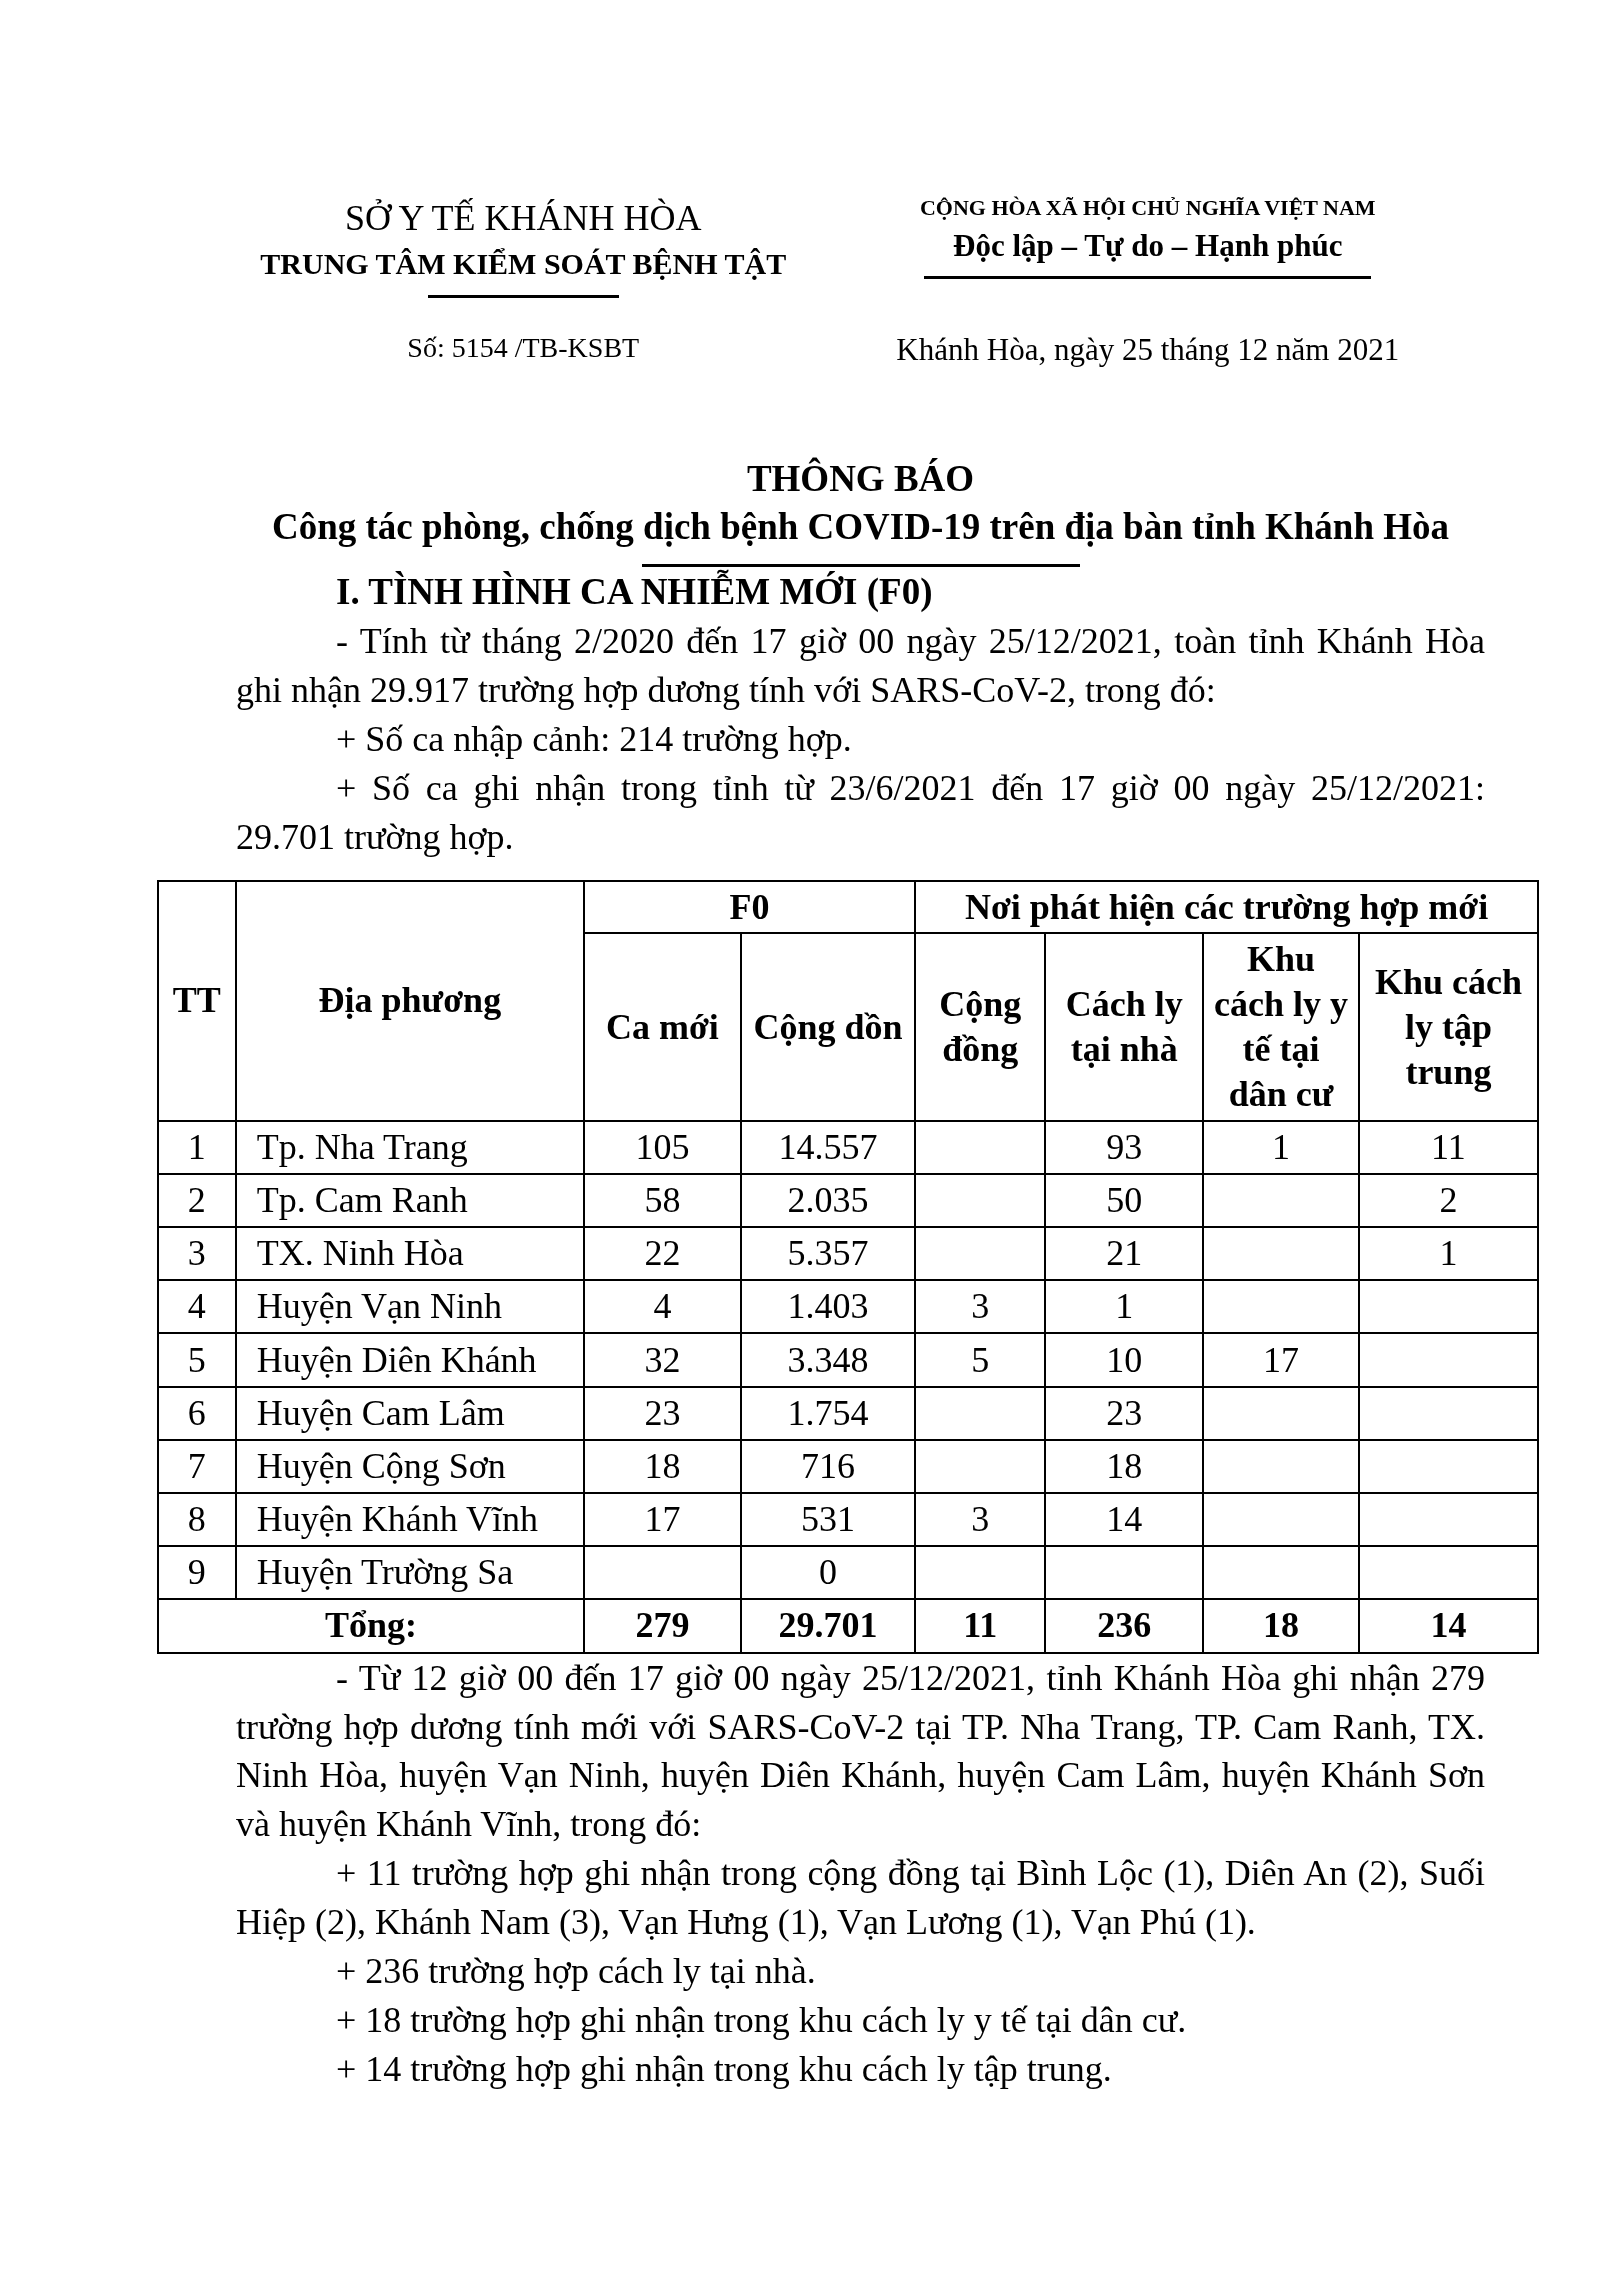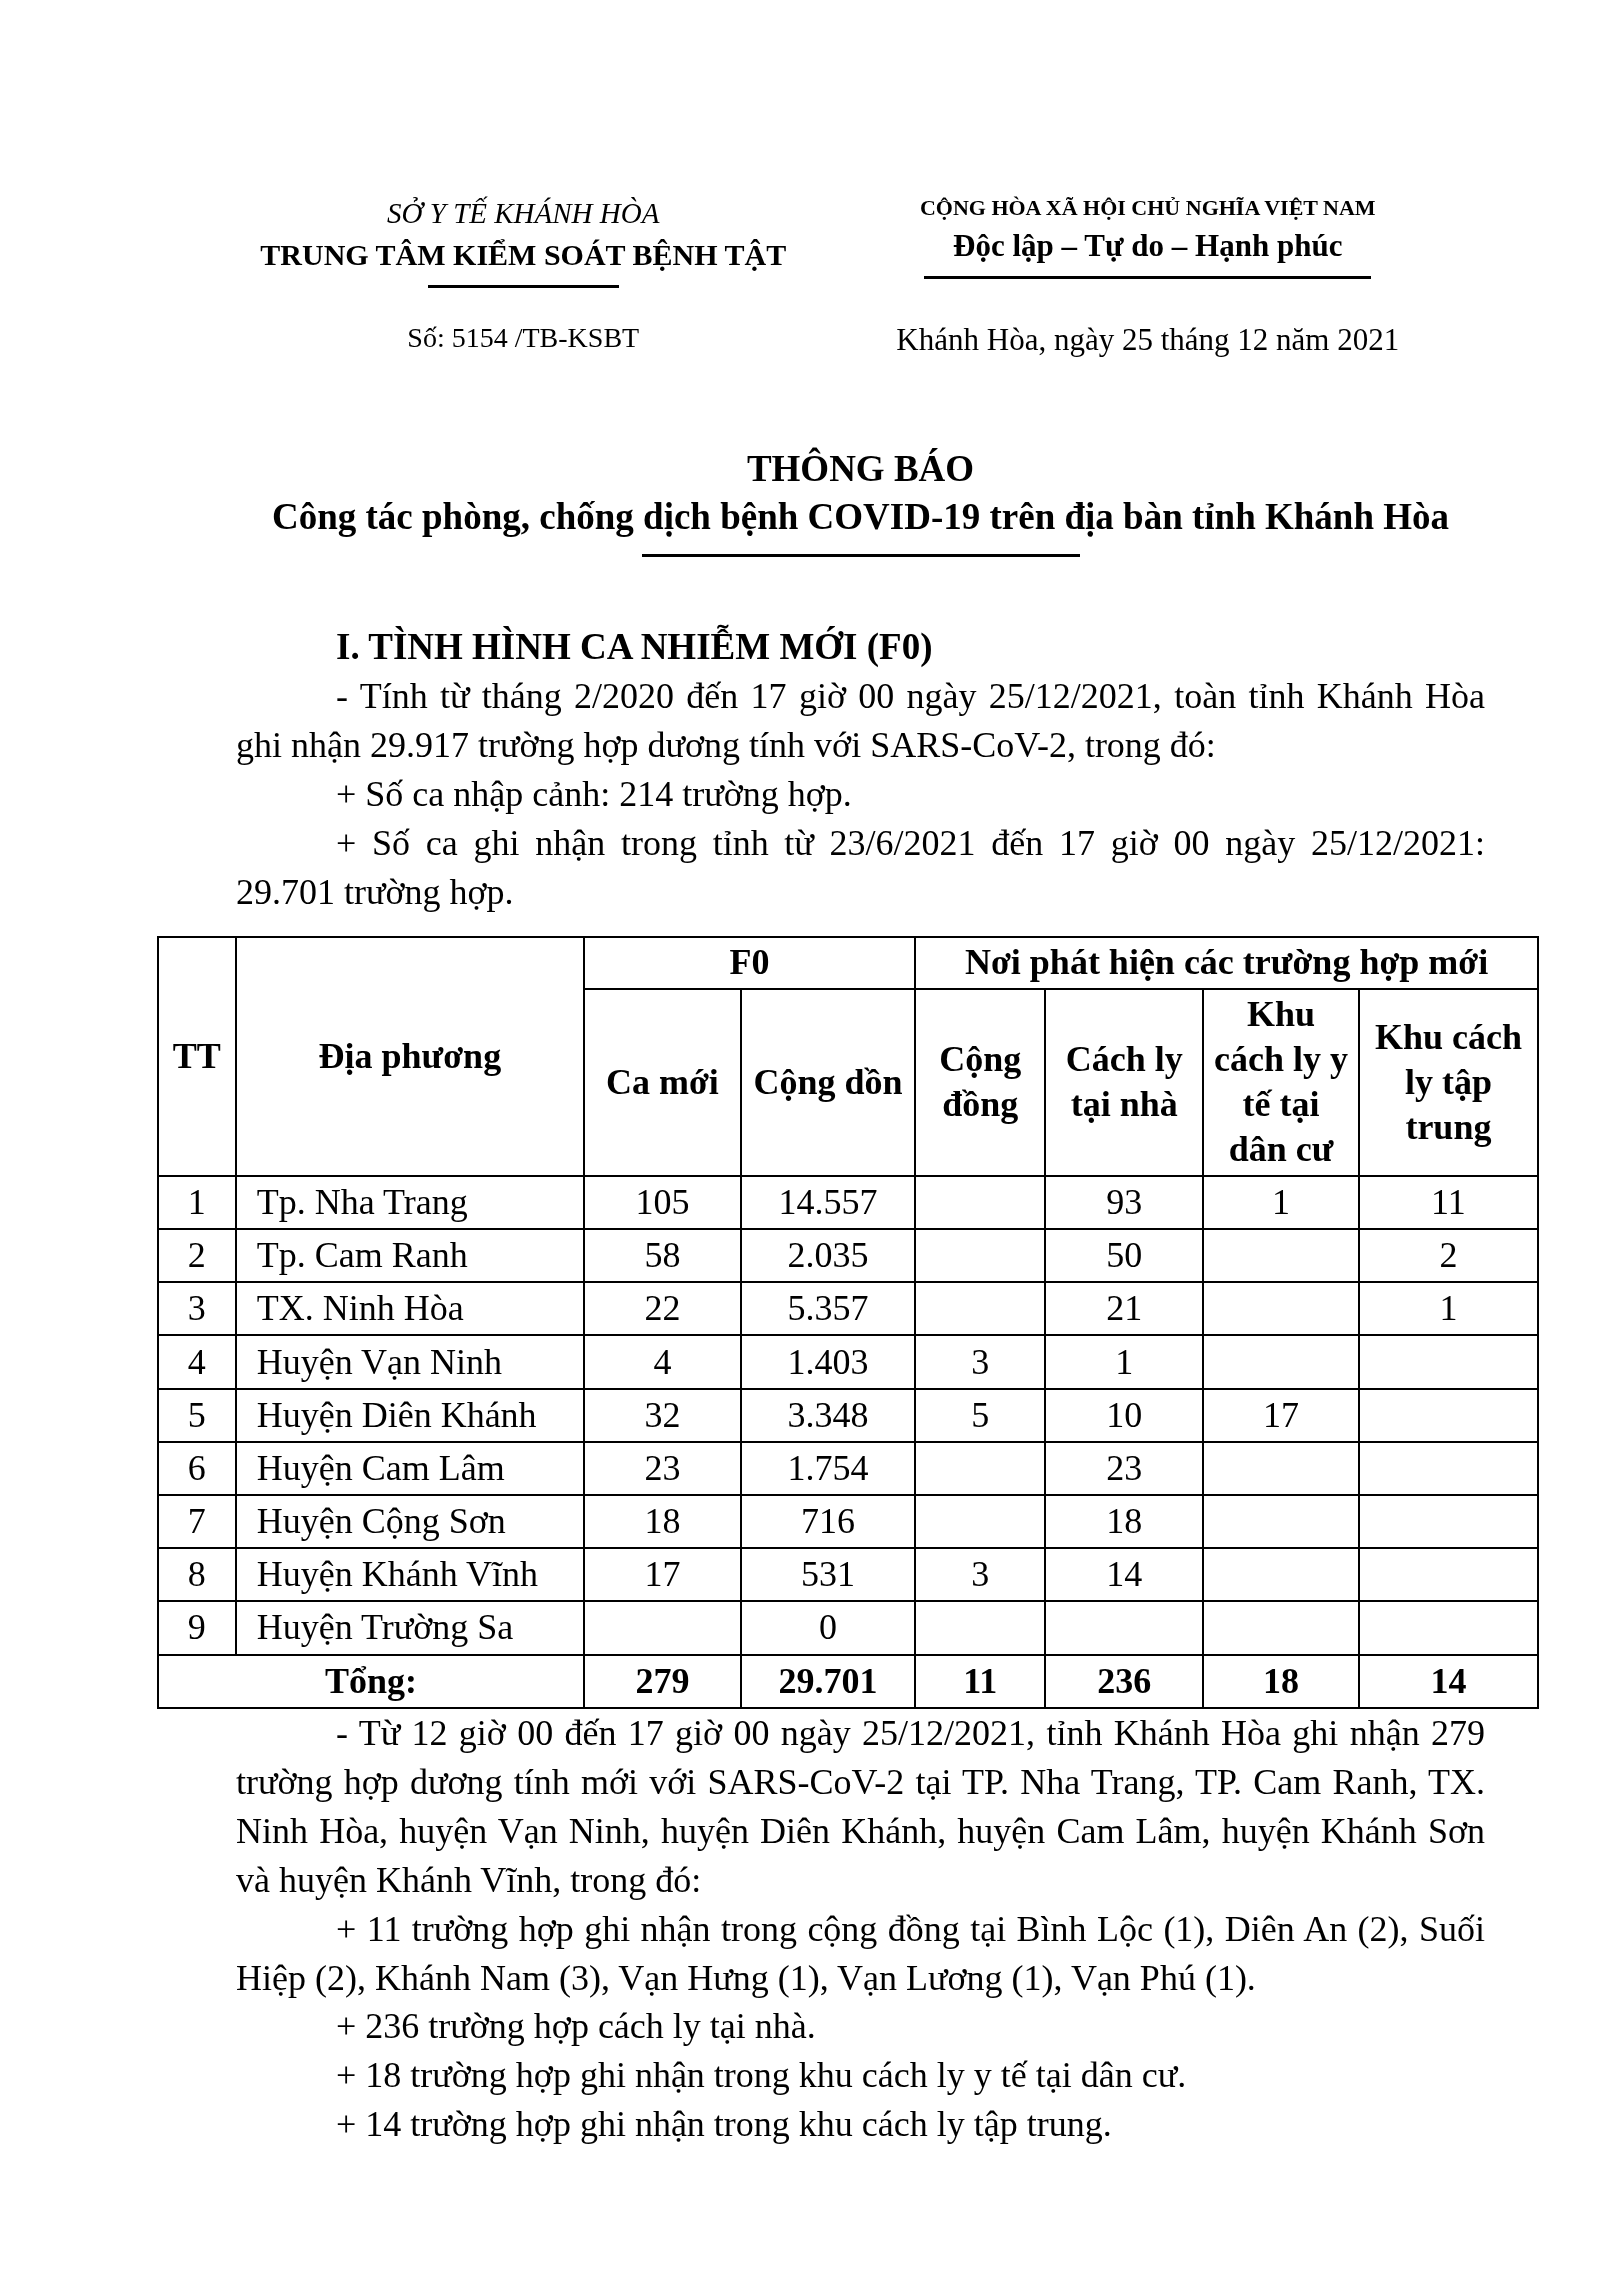--- a/index.html
+++ b/index.html
@@ -16,41 +16,40 @@
     box-sizing: border-box;
     padding: 193px 138px 131px 236px;
     overflow: hidden;
   }
   .content { width: 1249px; }
 
   
   .nat-header { display: flex; width: 100%; }
   .nh-left  { flex: 0 0 46%; text-align: center; }
   .nh-right { flex: 1; text-align: center; }
-  .nh-org1  { font-size: 29px; line-height: 1.4; font-style: italic; }
+  .nh-org1  { font-size: 36px; line-height: 1.4; }
   .nh-org2  { font-size: 30px; font-weight: bold; line-height: 1.4; }
   .nh-motto1 { font-size: 22px; font-weight: bold; line-height: 1.4; }
   .nh-motto2 { font-size: 31px; font-weight: bold; line-height: 1.4; }
   .rule { border-top: 3.9px solid #000; height: 0; margin: 9.2px auto 0 auto; }
   .rule-left  { width: 191px; }
   .rule-right { width: 447px; }
 
   .num-date-row { display: flex; width: 100%; margin-top: 31px; }
   .nd-left  { flex: 0 0 46%; text-align: center; font-size: 28px; }
   .nd-right { flex: 1; text-align: center; font-size: 31px; }
 
   
   .title-block { text-align: center; margin-top: 84px; }
   .title-main { font-size: 37px; font-weight: bold; line-height: 1.3; }
   .title-sub  { font-size: 37px; font-weight: bold; line-height: 1.3; }
   .title-rule { width: 438px; border-top: 3.9px solid #000; height: 0; margin: 13px auto 0 auto; }
 
   
   .sec-heading {
-    margin-top: 65px;
     padding-left: 100px;
     font-weight: bold;
     font-size: 37px;
   }
   p.body { margin: 0; text-align: justify; text-indent: 100px; }
 
   
   table.covid {
     border-collapse: collapse;
     table-layout: fixed;

